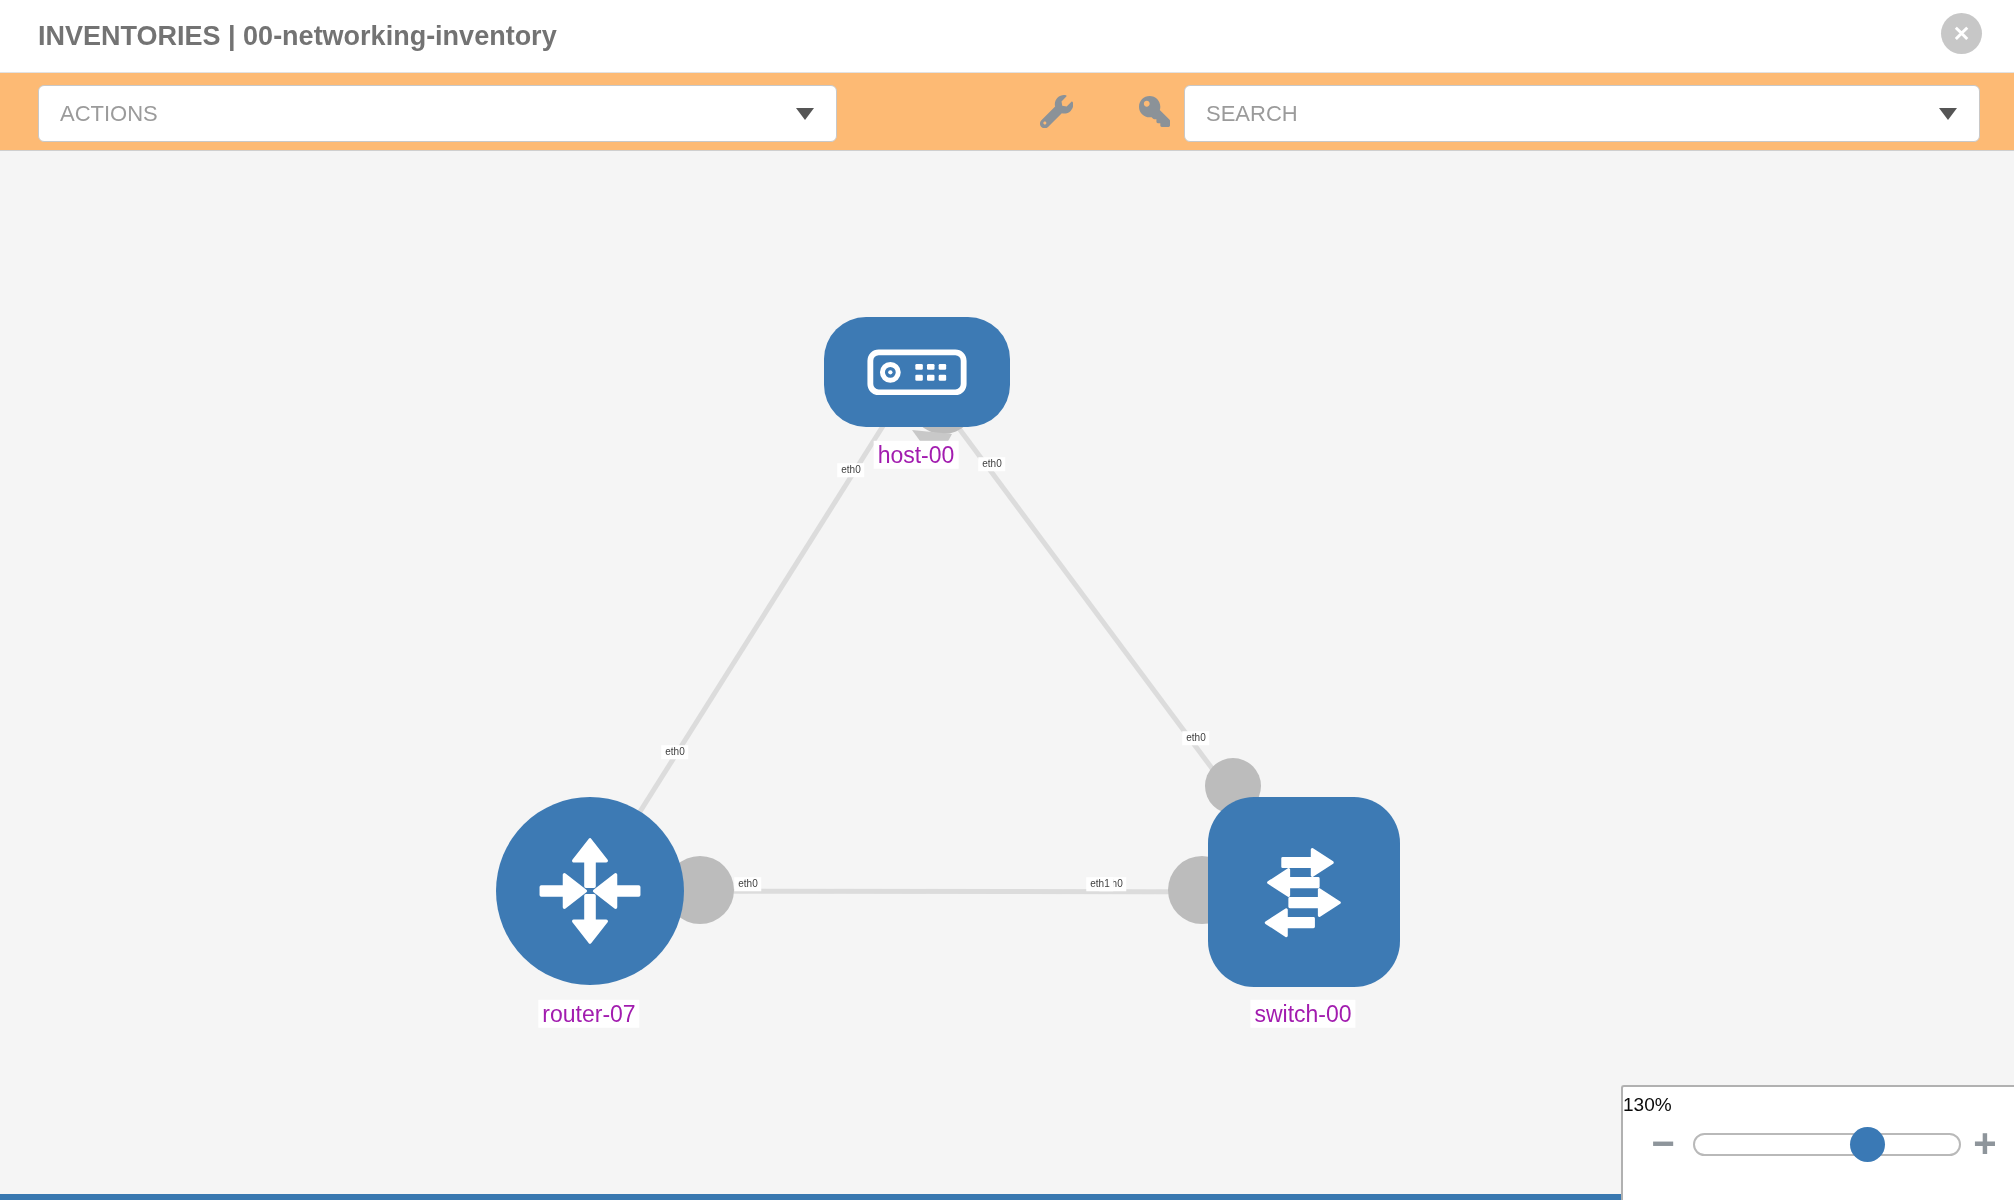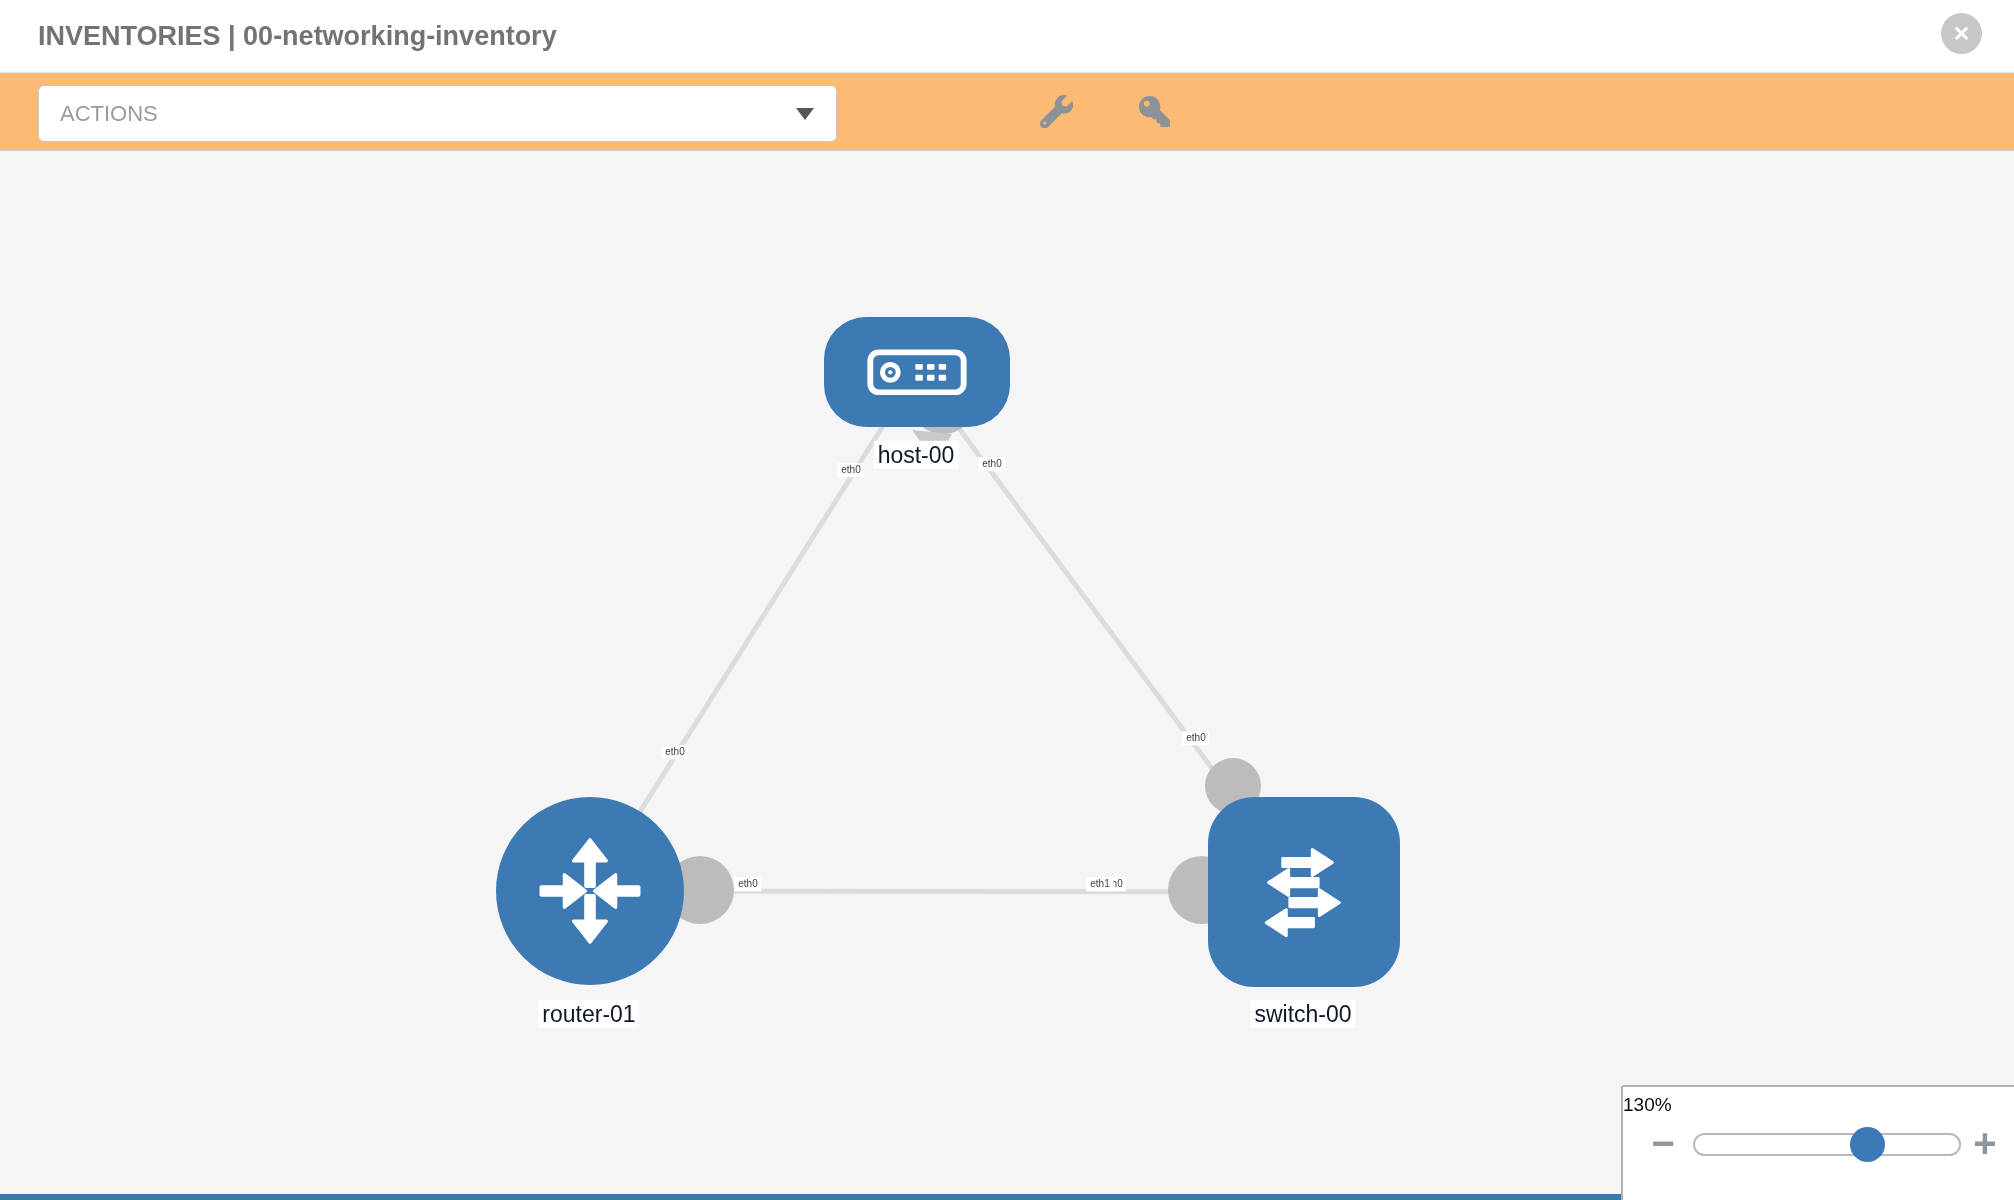--- a/index.html
+++ b/index.html
@@ -62,21 +62,21 @@
     display:flex; align-items:center; justify-content:center; cursor:pointer;
   }
   .node-host   { left:824px;  top:317px; width:186px; height:110px; border-radius:42px; }
   .node-router { left:496px;  top:797px; width:188px; height:188px; border-radius:50%; }
   .node-switch { left:1208px; top:797px; width:192px; height:190px; border-radius:46px; }
 
   .chip {
     position:absolute; transform:translate(-50%,-50%); z-index:3;
     background:#ffffff; white-space:nowrap; padding:1px 4px; line-height:1.15;
   }
-  .node-chip { font-size:23px; color:#0f172a; }
+  .node-chip { font-size:23px; color:#a21caf; }
   .port-chip { font-size:10px; color:#3f3f3f; }
 
   
   .zoom-panel {
     position:absolute; left:1621px; top:1085px; width:393px; height:115px;
     background:#ffffff; border-top:2px solid #b1b1b1; border-left:2px solid #b1b1b1;
     box-sizing:border-box; z-index:11; border-top-left-radius:3px;
   }
   .zoom-pct {
     position:absolute; top:7px; left:0; width:100%; text-align:left;
@@ -152,21 +152,21 @@
       <g fill="#ffffff" stroke="#ffffff" stroke-width="2.5" stroke-linejoin="round">
         <path d="M74 25 L57 14 L57 21.5 L32 21.5 L32 28.5 L57 28.5 L57 36 Z"></path>
         <path d="M20 42 L37 31 L37 38.5 L62 38.5 L62 45.5 L37 45.5 L37 53 Z"></path>
         <path d="M80 59 L63 48 L63 55.5 L38 55.5 L38 62.5 L63 62.5 L63 70 Z"></path>
         <path d="M18 76 L35 65 L35 72.5 L58 72.5 L58 79.5 L35 79.5 L35 87 Z"></path>
       </g>
     </svg>
   </div>
 
   <div class="chip node-chip" style="left:916px; top:455px;">host-00</div>
-  <div class="chip node-chip" style="left:589px; top:1014px;">router-01</div>
+  <div class="chip node-chip" style="left:589px; top:1014px;">router-07</div>
   <div class="chip node-chip" style="left:1303px; top:1014px;">switch-00</div>
 
   <div class="chip port-chip" style="left:851px;  top:470px;">eth0</div>
   <div class="chip port-chip" style="left:992px;  top:464px;">eth0</div>
   <div class="chip port-chip" style="left:675px;  top:752px;">eth0</div>
   <div class="chip port-chip" style="left:1196px; top:738px;">eth0</div>
   <div class="chip port-chip" style="left:748px;  top:884px;">eth0</div>
   <div class="chip port-chip" style="left:1113px; top:884px;">eth0</div>
   <div class="chip port-chip" style="left:1100px; top:884px;">eth1</div>
 
@@ -185,20 +185,24 @@
 
     <div class="tool-icons">
       <svg class="tool-icon" viewBox="0 0 512 512" width="33" height="33">
         <path fill="#8b9298" d="M507.73 109.25c-2.24-9.03-13.54-12.09-20.12-5.51l-74.36 74.36-67.88-11.31-11.31-67.88 74.36-74.36c6.62-6.62 3.43-17.9-5.66-20.16C359.88-6.38 307.9 5.73 271.1 42.53c-37.02 37.02-49.09 89.56-36.29 136.81L21.46 392.69c-28.61 28.61-28.61 75.01 0 103.62s75.01 28.61 103.62 0l213.35-213.35c47.25 12.8 99.79.73 136.81-36.29 36.8-36.8 48.91-88.78 32.49-137.42zM75.27 457.27c-13.25 0-24-10.74-24-24 0-13.25 10.75-24 24-24s24 10.75 24 24c0 13.26-10.75 24-24 24z"></path>
       </svg>
       <svg class="tool-icon" viewBox="0 0 512 512" width="31" height="31">
         <path fill="#8b9298" transform="translate(512 0) scale(-1 1)" d="M512 176.001C512 273.203 433.202 352 336 352c-11.22 0-22.19-1.062-32.827-3.069l-24.012 27.014A23.999 23.999 0 0 1 261.223 384H224v40c0 13.255-10.745 24-24 24h-40v40c0 13.255-10.745 24-24 24H24c-13.255 0-24-10.745-24-24v-78.059c0-6.365 2.529-12.47 7.029-16.971l161.802-161.802C163.108 213.814 160 195.271 160 176 160 78.798 238.797.001 335.999 0 433.488-.001 512 78.511 512 176.001zM336 128c0 26.51 21.49 48 48 48s48-21.49 48-48-21.49-48-48-48-48 21.49-48 48z"></path>
       </svg>
     </div>
 
+    <div class="select-box select-search">
+      <span class="select-text">SEARCH</span>
+      <span class="caret"></span>
+    </div>
   </div>
 
   <div class="zoom-panel">
     <div class="zoom-pct">130%</div>
     <div class="zoom-btn zoom-minus">−</div>
     <div class="slider-track">
       <div class="slider-thumb"></div>
     </div>
     <div class="zoom-btn zoom-plus">+</div>
   </div>

